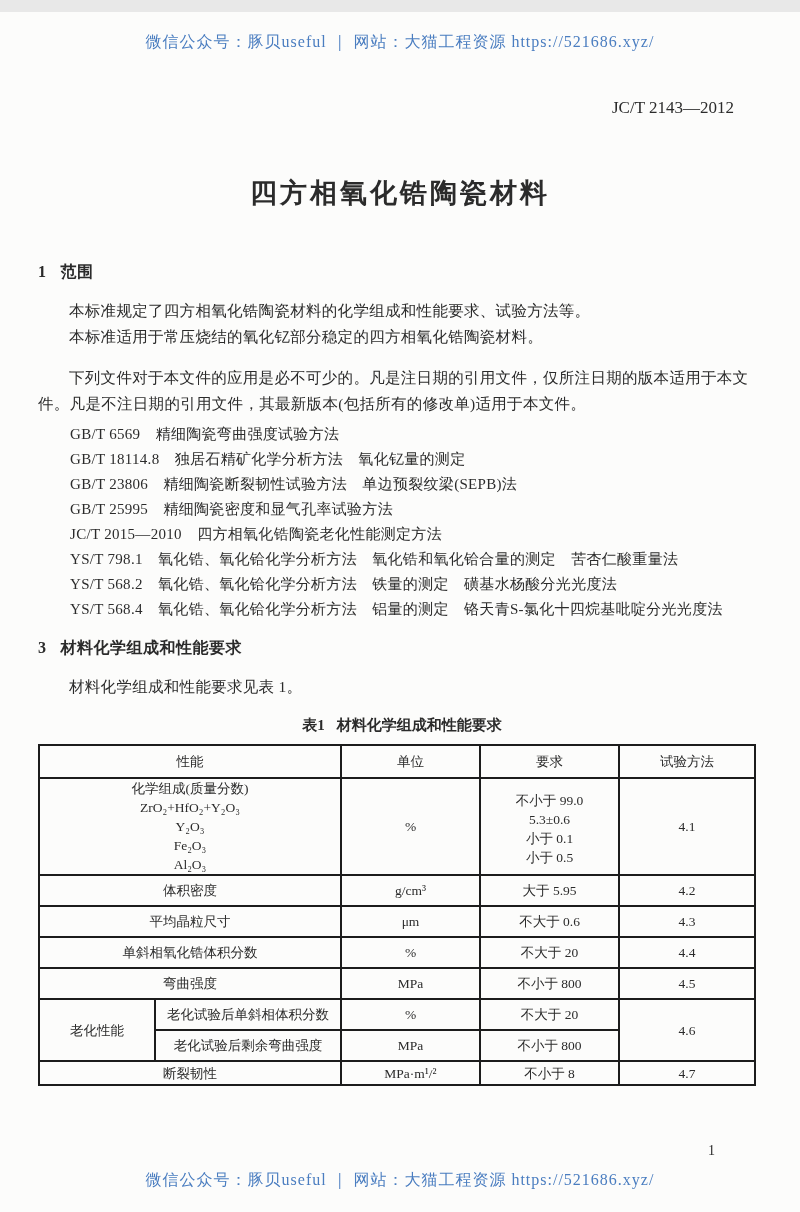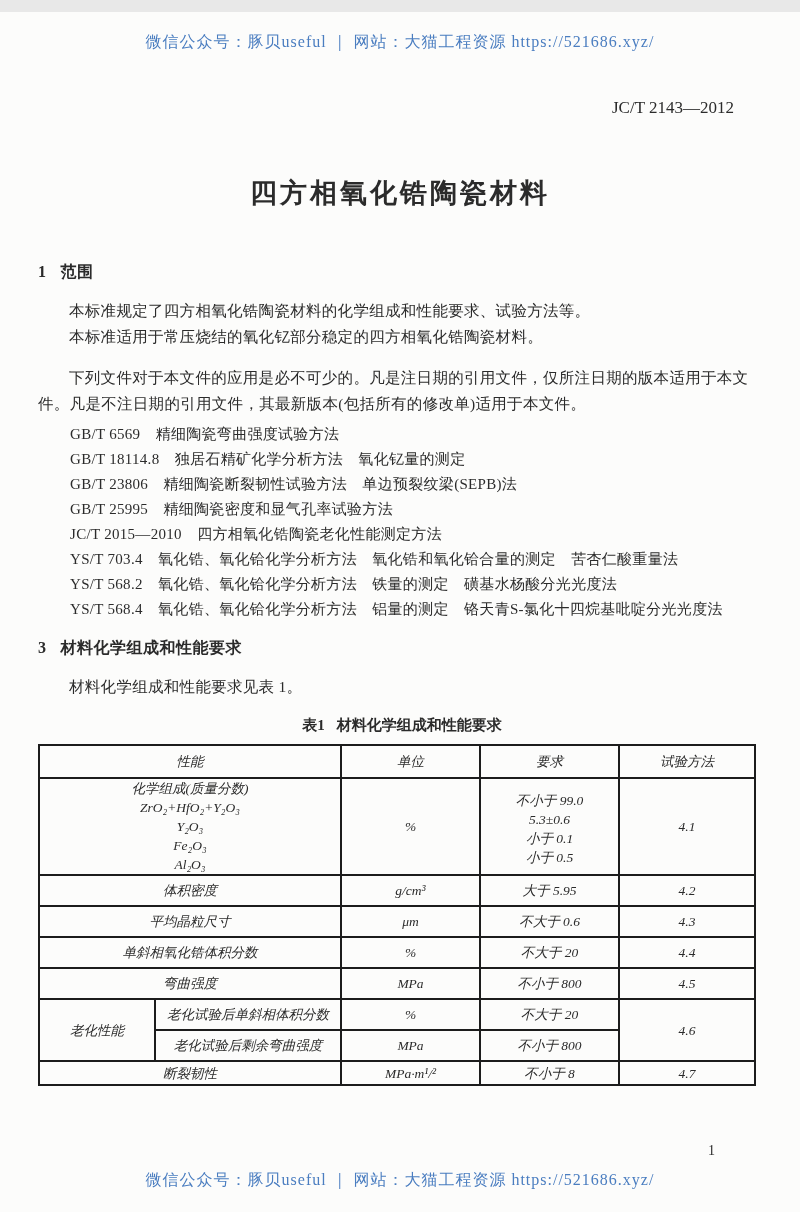--- a/index.html
+++ b/index.html
@@ -75,21 +75,20 @@
     text-align: center;
     font-size: 15px;
     font-weight: bold;
   }
   .table-caption .cap-no { margin-right: 12px; }
   table.spec {
     margin-top: 9px;
     border-collapse: collapse;
     table-layout: fixed;
     width: 716px;
-    font-style: italic;
   }
   table.spec td, table.spec th {
     border: 2px solid #1c1c1c;
     font-size: 13.5px;
     font-weight: normal;
     text-align: center;
     vertical-align: middle;
     padding: 0 2px;
     line-height: 19px;
   }
@@ -125,21 +124,21 @@
     <p class="body-p">本标准规定了四方相氧化锆陶瓷材料的化学组成和性能要求、试验方法等。</p>
     <p class="body-p tight">本标准适用于常压烧结的氧化钇部分稳定的四方相氧化锆陶瓷材料。</p>
 
     <p class="body-p">下列文件对于本文件的应用是必不可少的。凡是注日期的引用文件，仅所注日期的版本适用于本文件。凡是不注日期的引用文件，其最新版本(包括所有的修改单)适用于本文件。</p>
     <ul class="ref-list">
       <li>GB/T 6569　精细陶瓷弯曲强度试验方法</li>
       <li>GB/T 18114.8　独居石精矿化学分析方法　氧化钇量的测定</li>
       <li>GB/T 23806　精细陶瓷断裂韧性试验方法　单边预裂纹梁(SEPB)法</li>
       <li>GB/T 25995　精细陶瓷密度和显气孔率试验方法</li>
       <li>JC/T 2015—2010　四方相氧化锆陶瓷老化性能测定方法</li>
-      <li>YS/T 703.4　氧化锆、氧化铪化学分析方法　氧化锆和氧化铪合量的测定　苦杏仁酸重量法</li>
+      <li>YS/T 798.1　氧化锆、氧化铪化学分析方法　氧化锆和氧化铪合量的测定　苦杏仁酸重量法</li>
       <li>YS/T 568.2　氧化锆、氧化铪化学分析方法　铁量的测定　磺基水杨酸分光光度法</li>
       <li>YS/T 568.4　氧化锆、氧化铪化学分析方法　铝量的测定　铬天青S-氯化十四烷基吡啶分光光度法</li>
     </ul>
 
     <div class="sec-heading sec3">
       <span class="sec-no">3</span><span>材料化学组成和性能要求</span>
     </div>
     <p class="body-p">材料化学组成和性能要求见表 1。</p>
 
     <div class="table-caption">

